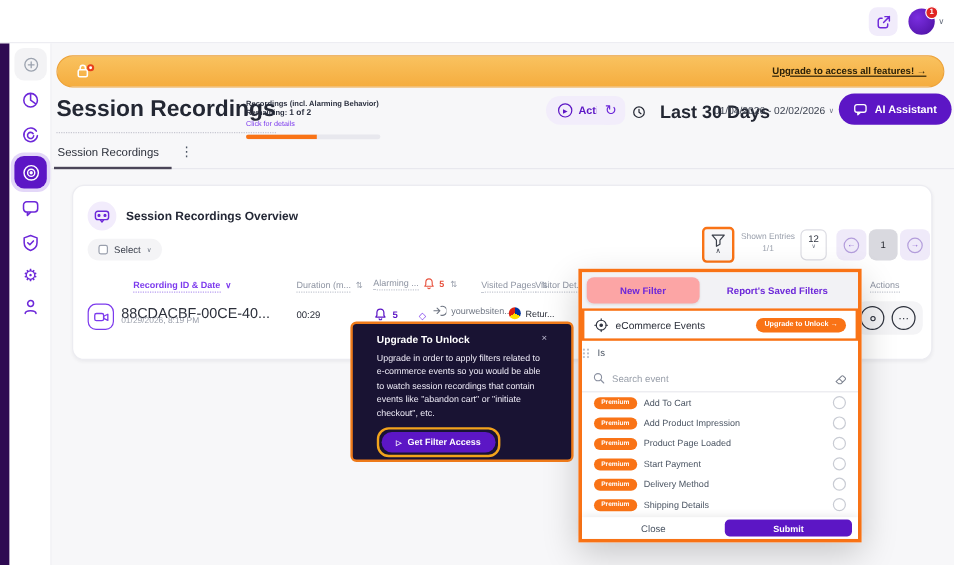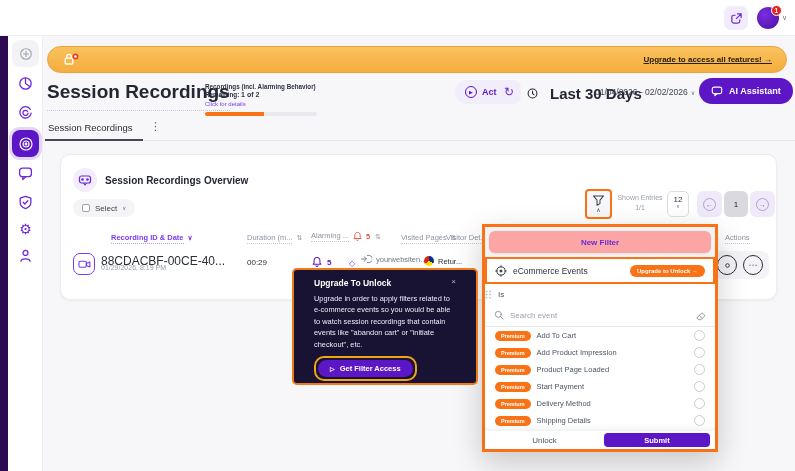--- a/index.html
+++ b/index.html
@@ -403,20 +403,21 @@
       <div class="cta-btn">
         <span class="cta-play">▷</span>
         <span>Get Filter Access</span>
       </div>
     </div>
   </div>
 
   <div class="abs fpanel">
     <div class="ftabs">
       <div class="ftab on">New Filter</div>
+      <div class="ftab" style="flex:1.35">Report's Saved Filters</div>
     </div>
     <div class="ev-type">
       <span>
         <svg width="12" height="12" viewBox="0 0 14 14" fill="none" stroke="#2f3440" stroke-width="1.1">
             <circle cx="7" cy="7" r="4.8"></circle>
             <circle cx="7" cy="7" r="1.2" fill="#2f3440"></circle>
             <path d="M7 0.8 V2.4 M7 11.6 V13.2 M0.8 7 H2.4 M11.6 7 H13.2" stroke-linecap="round"></path>
           </svg>
       </span>
       <span class="ev-type-lbl">eCommerce Events</span>
@@ -481,18 +482,18 @@
         <span class="ev-lbl">Shipping Details</span>
         <span class="radio"></span>
       </div>
       <div class="ev-row">
         
         
         
       </div>
     </div>
     <div class="ffooter">
-      <div class="close-btn">Unlock</div>
+      <div class="close-btn">Close</div>
       <div class="submit-btn">Submit</div>
     </div>
   </div>
 
 </div>
 
 </body></html>

